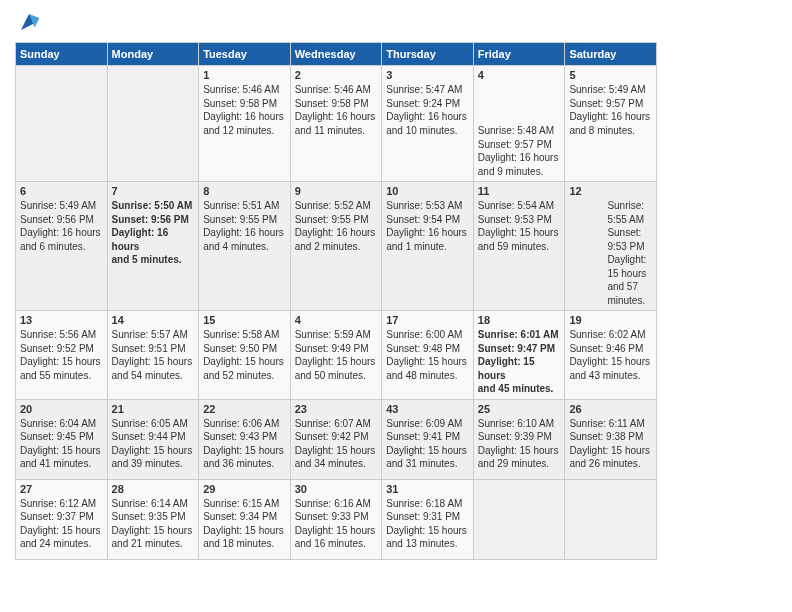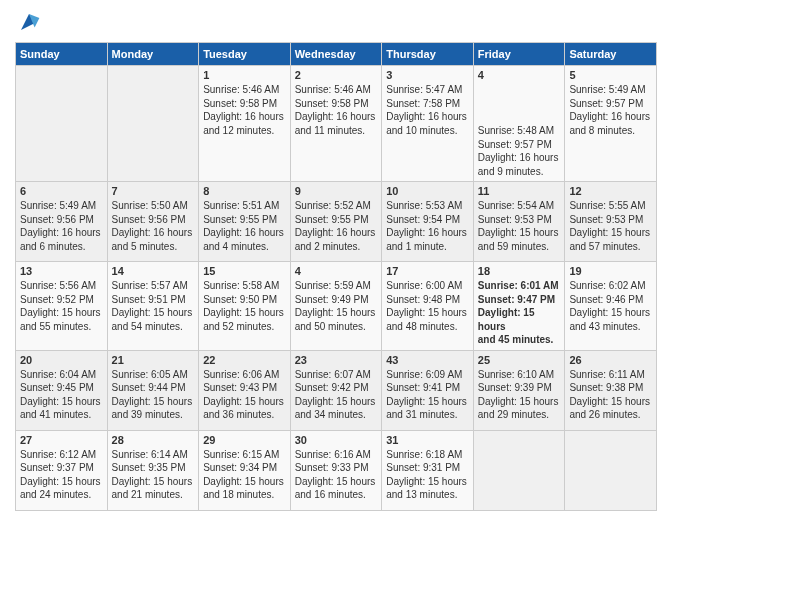--- a/index.html
+++ b/index.html
@@ -149,21 +149,21 @@
           <td>
             <span class="day-num">2</span>
             <div class="cell-info" style="white-space: pre-line;">Sunrise: 5:46 AM
 Sunset: 9:58 PM
 Daylight: 16 hours
 and 11 minutes.</div>
           </td>
           <td>
             <span class="day-num">3</span>
             <div class="cell-info" style="white-space: pre-line;">Sunrise: 5:47 AM
-Sunset: 7:58 PM
+Sunset: 9:24 PM
 Daylight: 16 hours
 and 10 minutes.</div>
           </td>
           <td>
             <span class="day-num">4</span>
             <div class="cell-info" style="white-space: pre-line; margin-top: 43px;">Sunrise: 5:48 AM
 Sunset: 9:57 PM
 Daylight: 16 hours
 and 9 minutes.</div>
           </td>
@@ -178,21 +178,21 @@
         <tr>
           <td>
             <span class="day-num">6</span>
             <div class="cell-info" style="white-space: pre-line;">Sunrise: 5:49 AM
 Sunset: 9:56 PM
 Daylight: 16 hours
 and 6 minutes.</div>
           </td>
           <td>
             <span class="day-num">7</span>
-            <div class="cell-info" style="white-space: pre-line;">Sunrise: 5:50 AM
+            <div class="cell-info" style="white-space: pre-line; font-weight: bold;">Sunrise: 5:50 AM
 Sunset: 9:56 PM
 Daylight: 16 hours
 and 5 minutes.</div>
           </td>
           <td>
             <span class="day-num">8</span>
             <div class="cell-info" style="white-space: pre-line;">Sunrise: 5:51 AM
 Sunset: 9:55 PM
 Daylight: 16 hours
 and 4 minutes.</div>
@@ -213,21 +213,21 @@
           </td>
           <td>
             <span class="day-num">11</span>
             <div class="cell-info" style="white-space: pre-line;">Sunrise: 5:54 AM
 Sunset: 9:53 PM
 Daylight: 15 hours
 and 59 minutes.</div>
           </td>
           <td>
             <span class="day-num">12</span>
-            <div class="cell-info" style="white-space: pre-line;">Sunrise: 5:55 AM
+            <div class="cell-info" style="white-space: pre-line; margin-left: 38px;">Sunrise: 5:55 AM
 Sunset: 9:53 PM
 Daylight: 15 hours
 and 57 minutes.</div>
           </td>
         </tr>
         <tr>
           <td>
             <span class="day-num">13</span>
             <div class="cell-info" style="white-space: pre-line;">Sunrise: 5:56 AM
 Sunset: 9:52 PM

